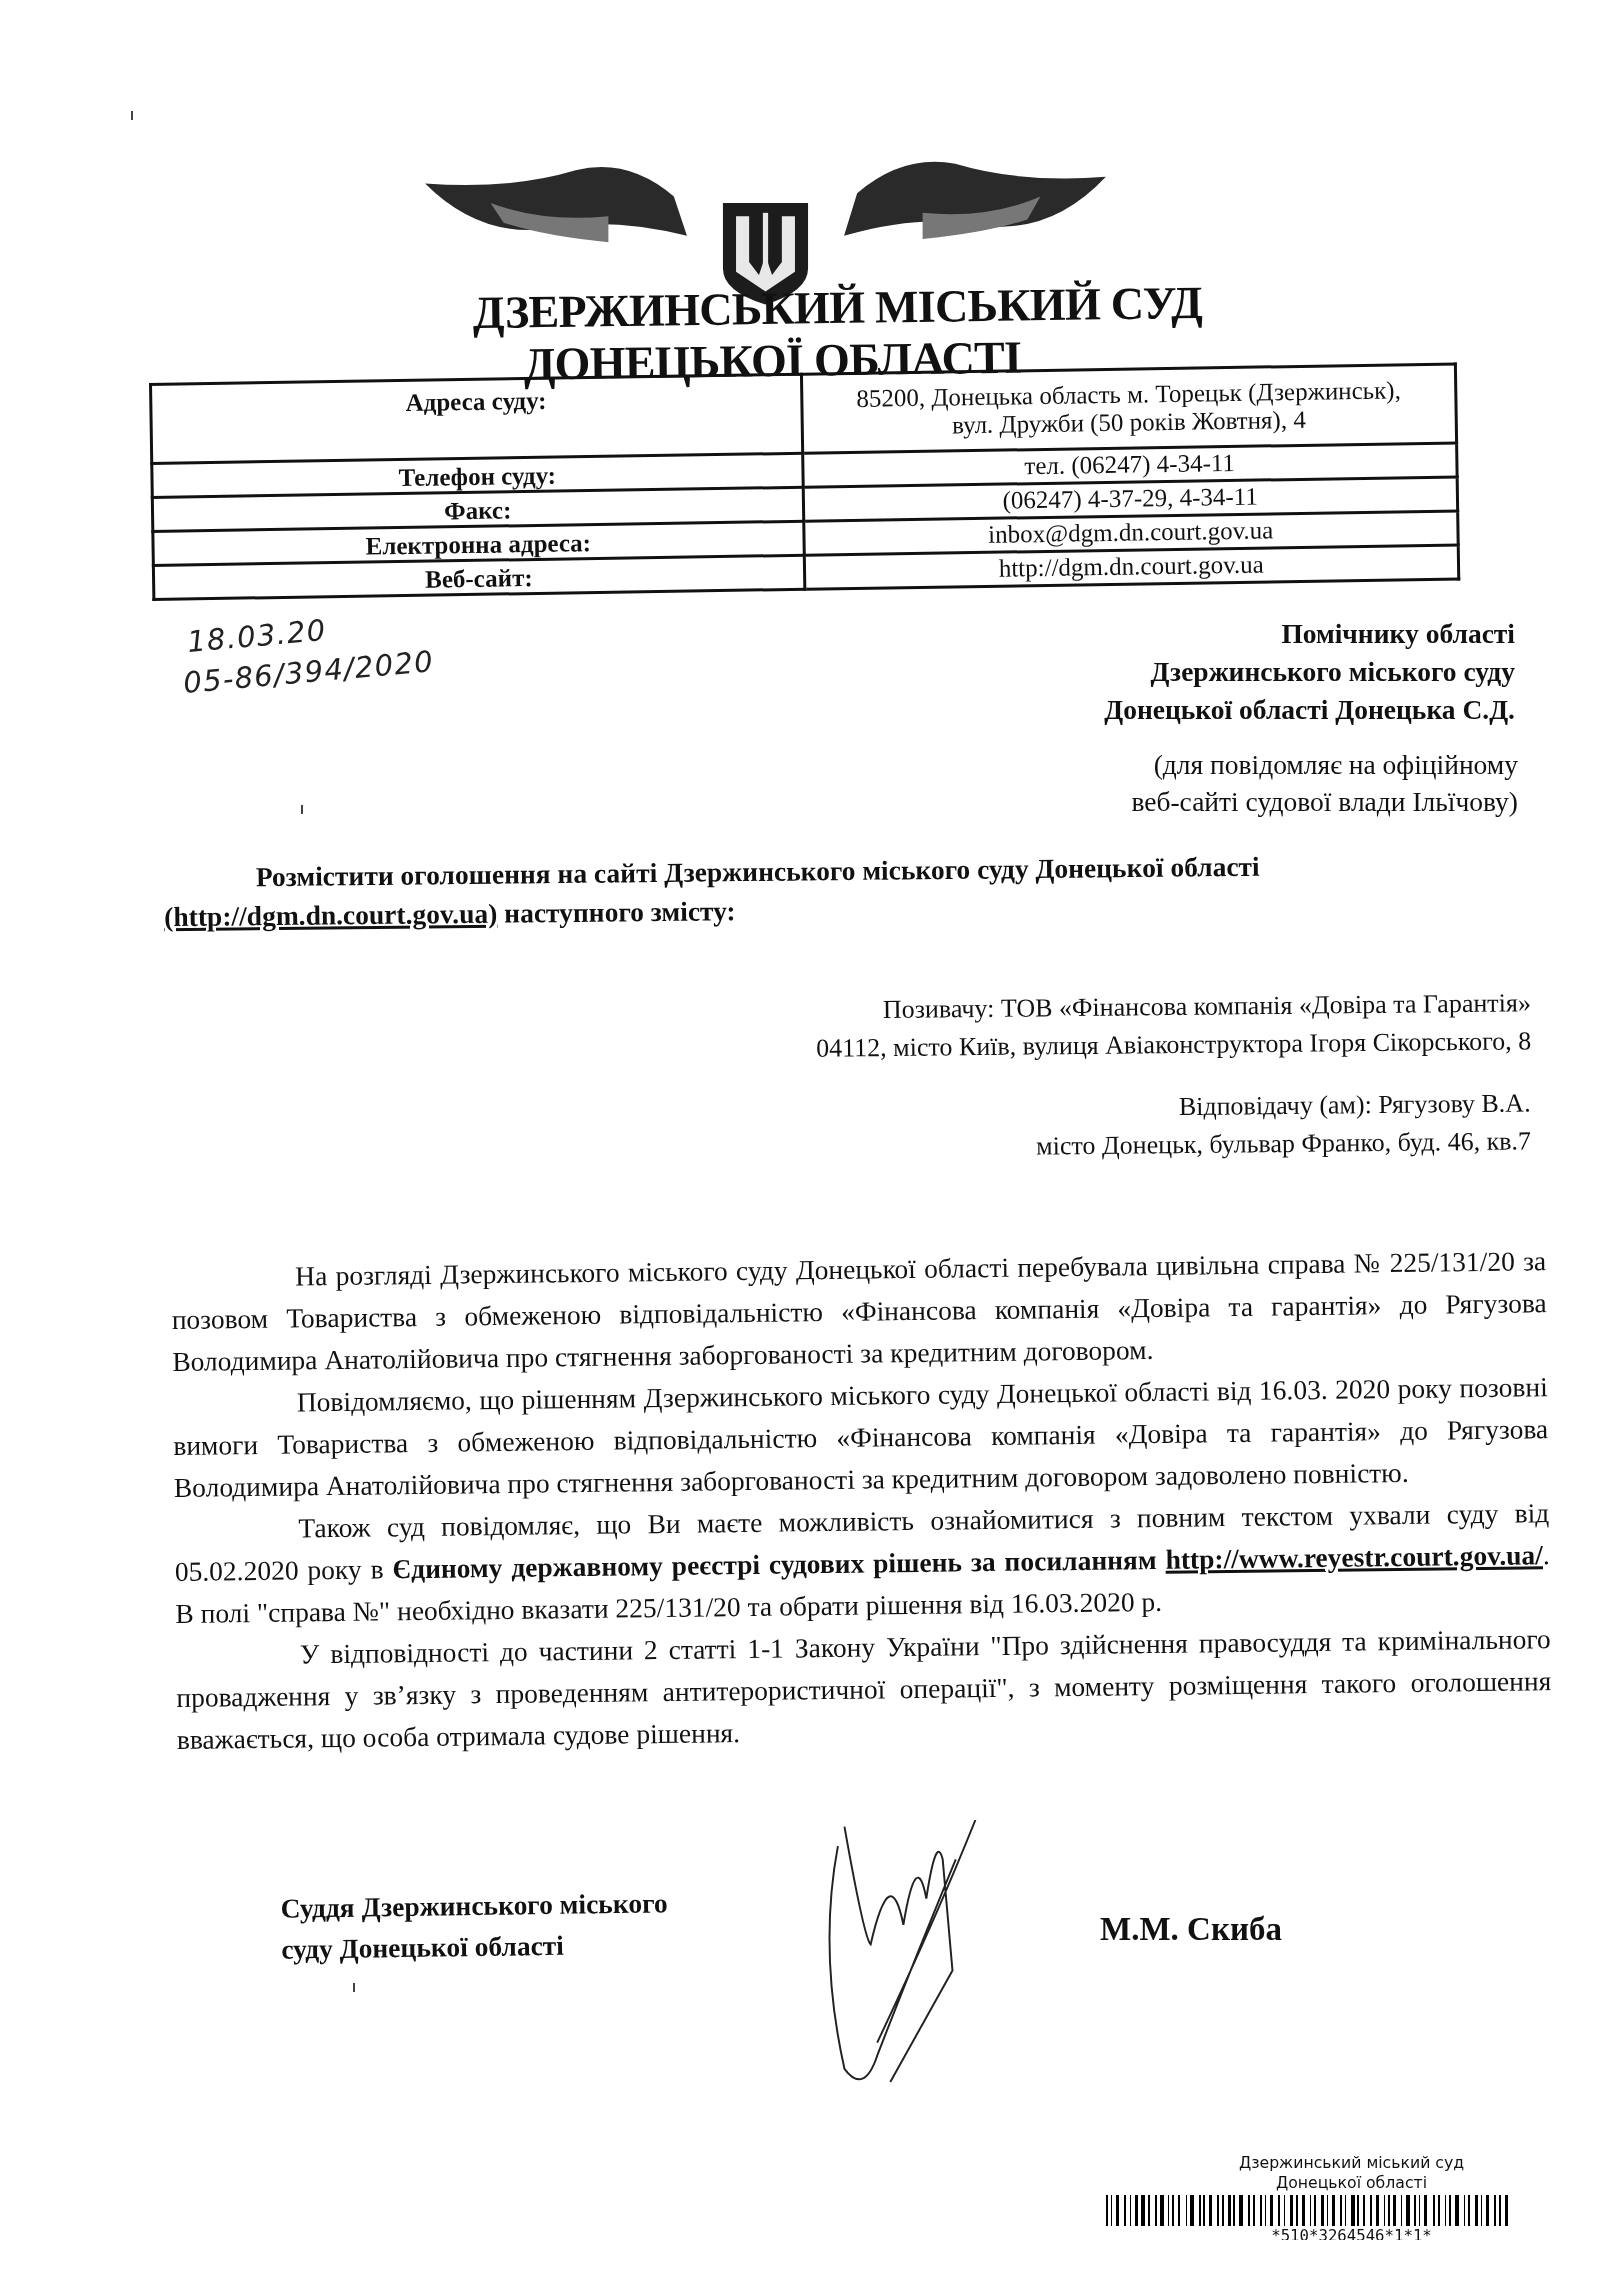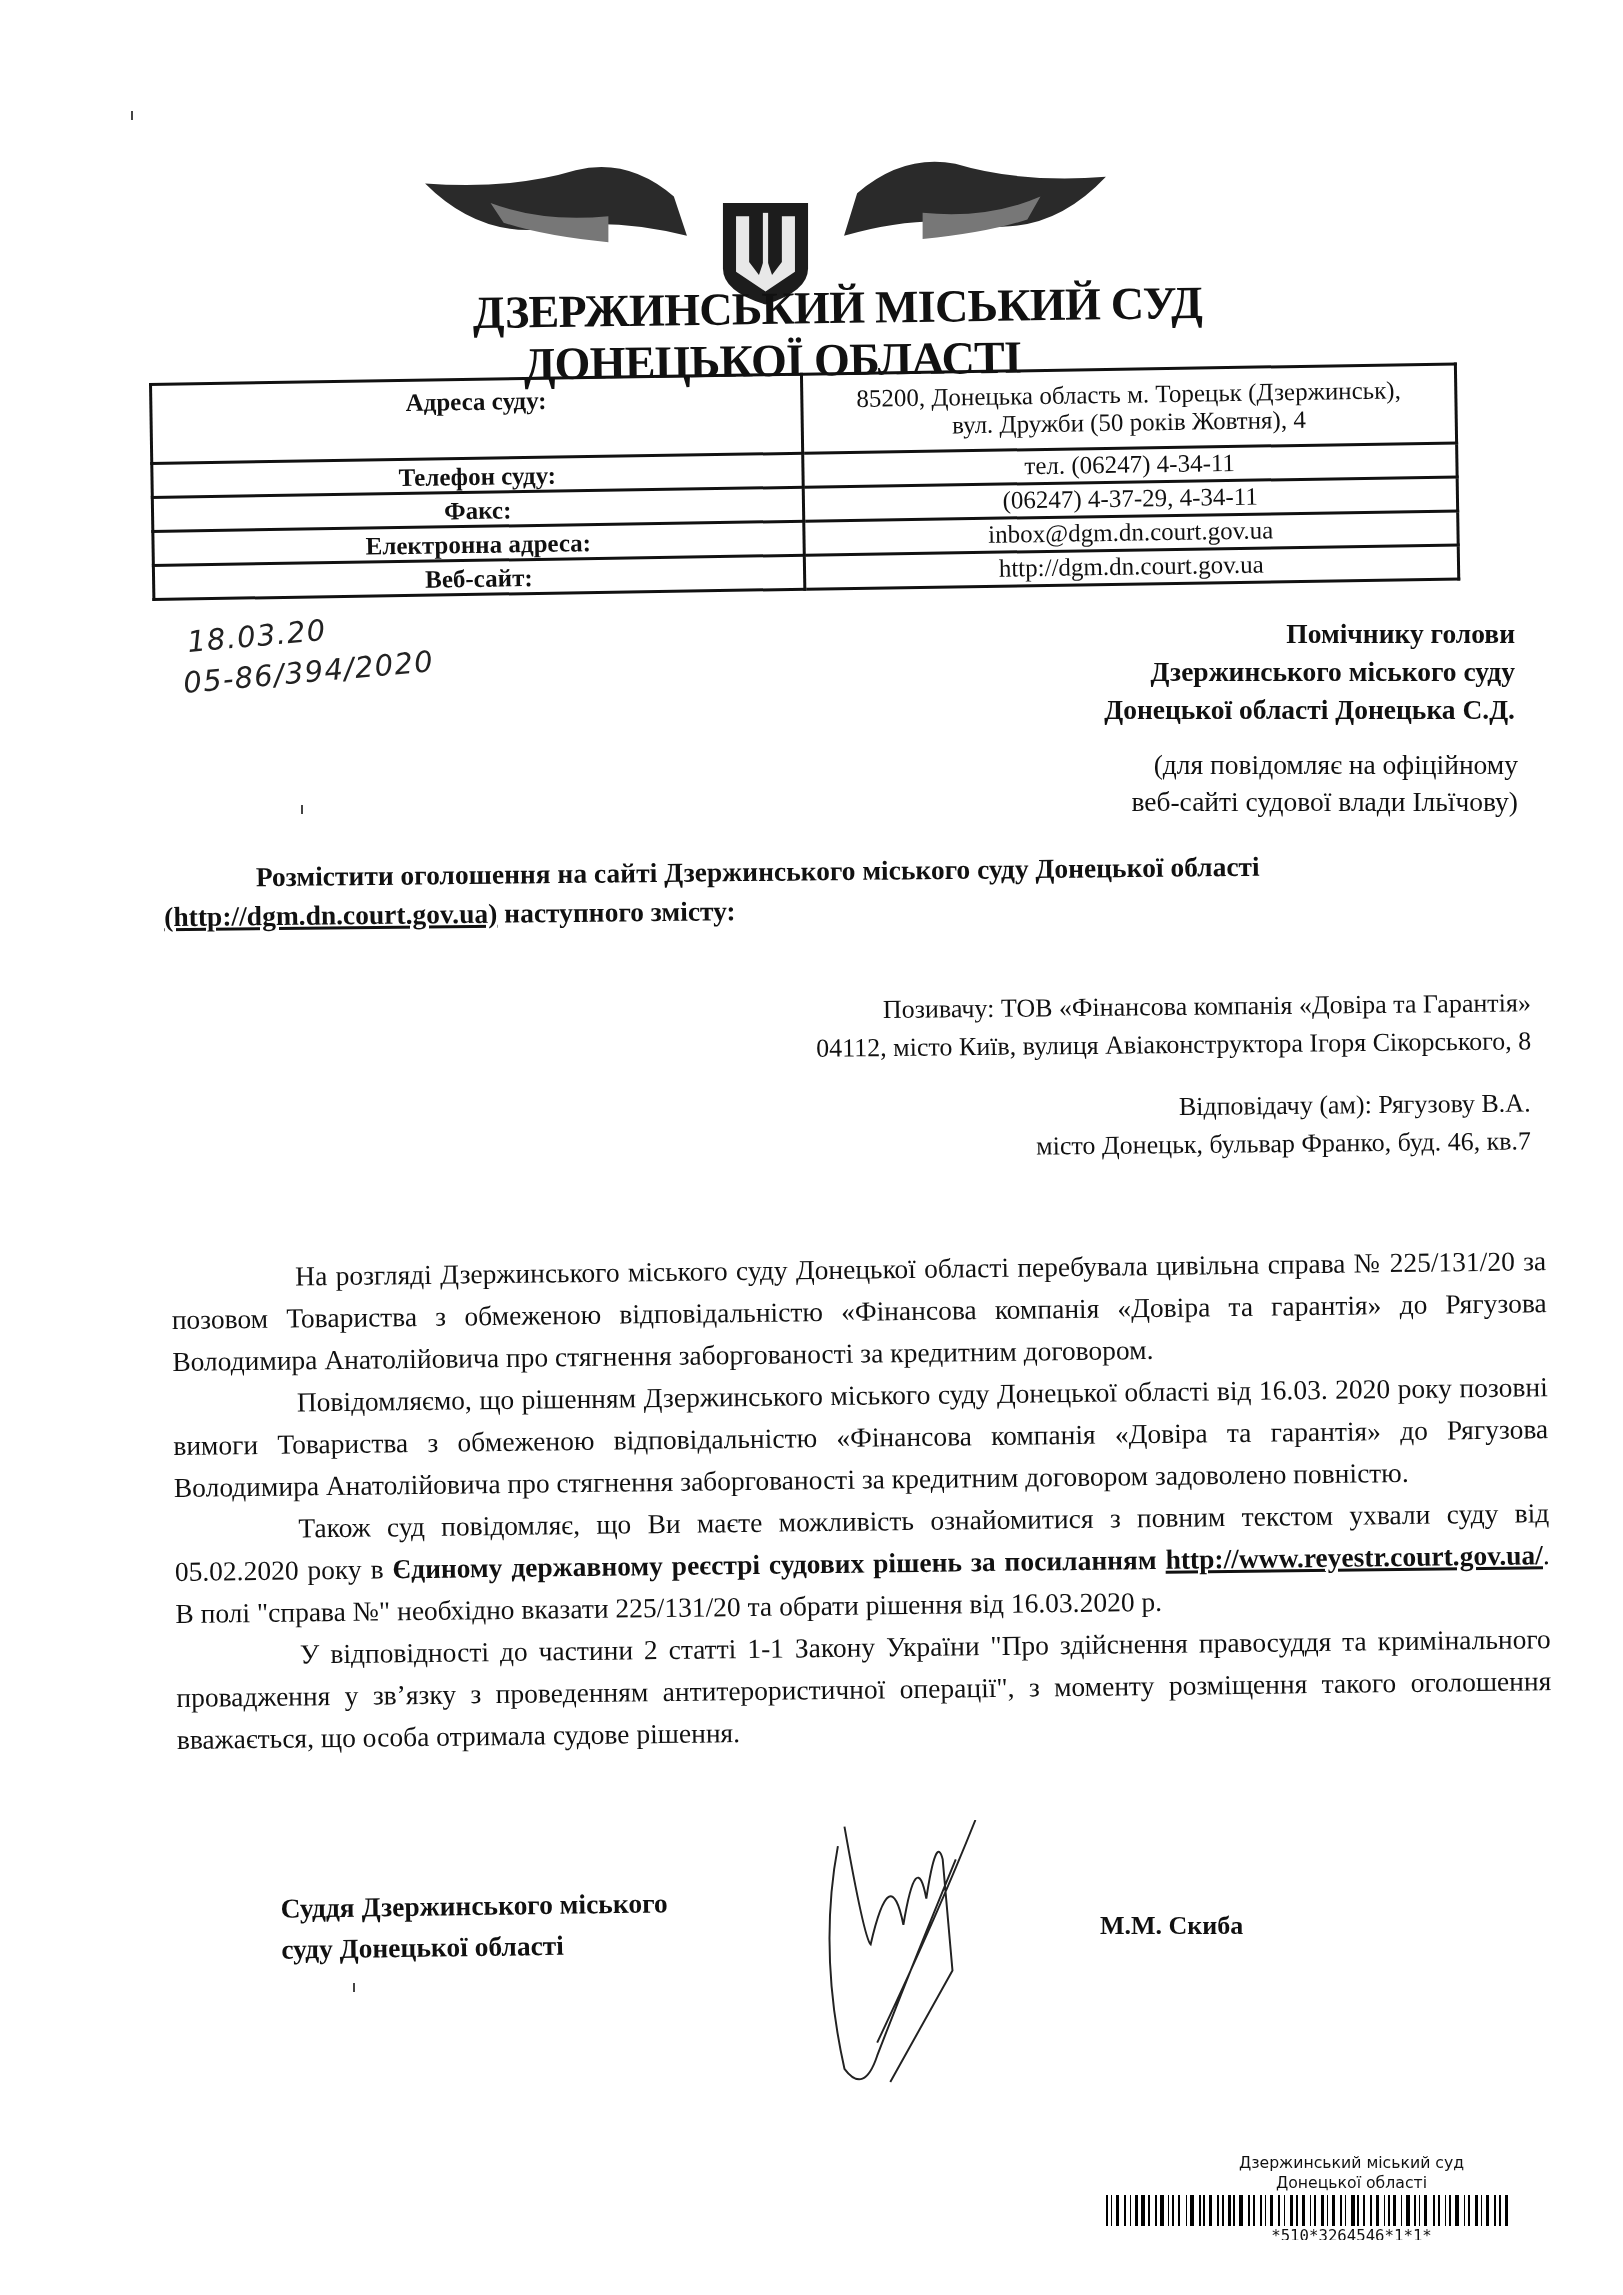--- a/index.html
+++ b/index.html
@@ -49,21 +49,21 @@
                  font-weight: bold; font-size: 31px; }
 
     .body { position: absolute; left: 171px; top: 1257px; width: 1375px;
             font-size: 27.5px; line-height: 42px; text-align: justify; transform: rotate(-0.7deg);
             transform-origin: left top; }
     .body p { margin: 0; text-indent: 124px; }
     .body b { font-weight: bold; }
 
     .signer { position: absolute; left: 281px; top: 1885px; font-weight: bold; font-size: 27.5px;
               line-height: 41px; transform: rotate(-0.8deg); }
-    .signer-name { position: absolute; left: 1100px; top: 1911px; font-weight: bold; font-size: 26px; }
+    .signer-name { position: absolute; left: 1100px; top: 1911px; font-weight: bold; font-size: 33px; }
     .signature { position: absolute; left: 805px; top: 1820px; width: 367px; height: 275px; }
 
     .stamp { position: absolute; left: 1106px; top: 2153px; width: 432px; }
     .stamp-text { font-family: "DejaVu Sans", sans-serif; font-size: 15.7px; text-align: center;
                   line-height: 19.6px; margin-left: 59px; }
     .barcode { display: flex; height: 31px; margin-top: 2.6px; }
     .barcode span { background: #000; height: 100%; }
     .barcode-text { font-family: "DejaVu Sans Mono", monospace; font-size: 15.7px; text-align: center;
                     margin-left: 59px; height: 14.4px; overflow: hidden; }
 
@@ -112,21 +112,21 @@
       <td class="lbl bottom">Веб-сайт:</td>
       <td class="val">http://dgm.dn.court.gov.ua</td>
     </tr>
   </tbody>
     </table>
 
   <div class="hand h1">18.03.20</div>
   <div class="hand h2">05-86/394/2020</div>
 
   <div class="addressee">
-    <div>Помічнику голови</div>
+    <div>Помічнику області</div>
     <div>Дзержинського міського суду</div>
     <div>Донецької області Донецька С.Д.</div>
   </div>
   <div class="addressee-note">
     <div>(для повідомляє на офіційному</div>
     <div>веб-сайті судової влади Ільїчову)</div>
   </div>
 
   <div class="instruction">
     <span class="indent"></span><span>Розмістити оголошення на сайті Дзержинського міського суду Донецької області</span><br>

